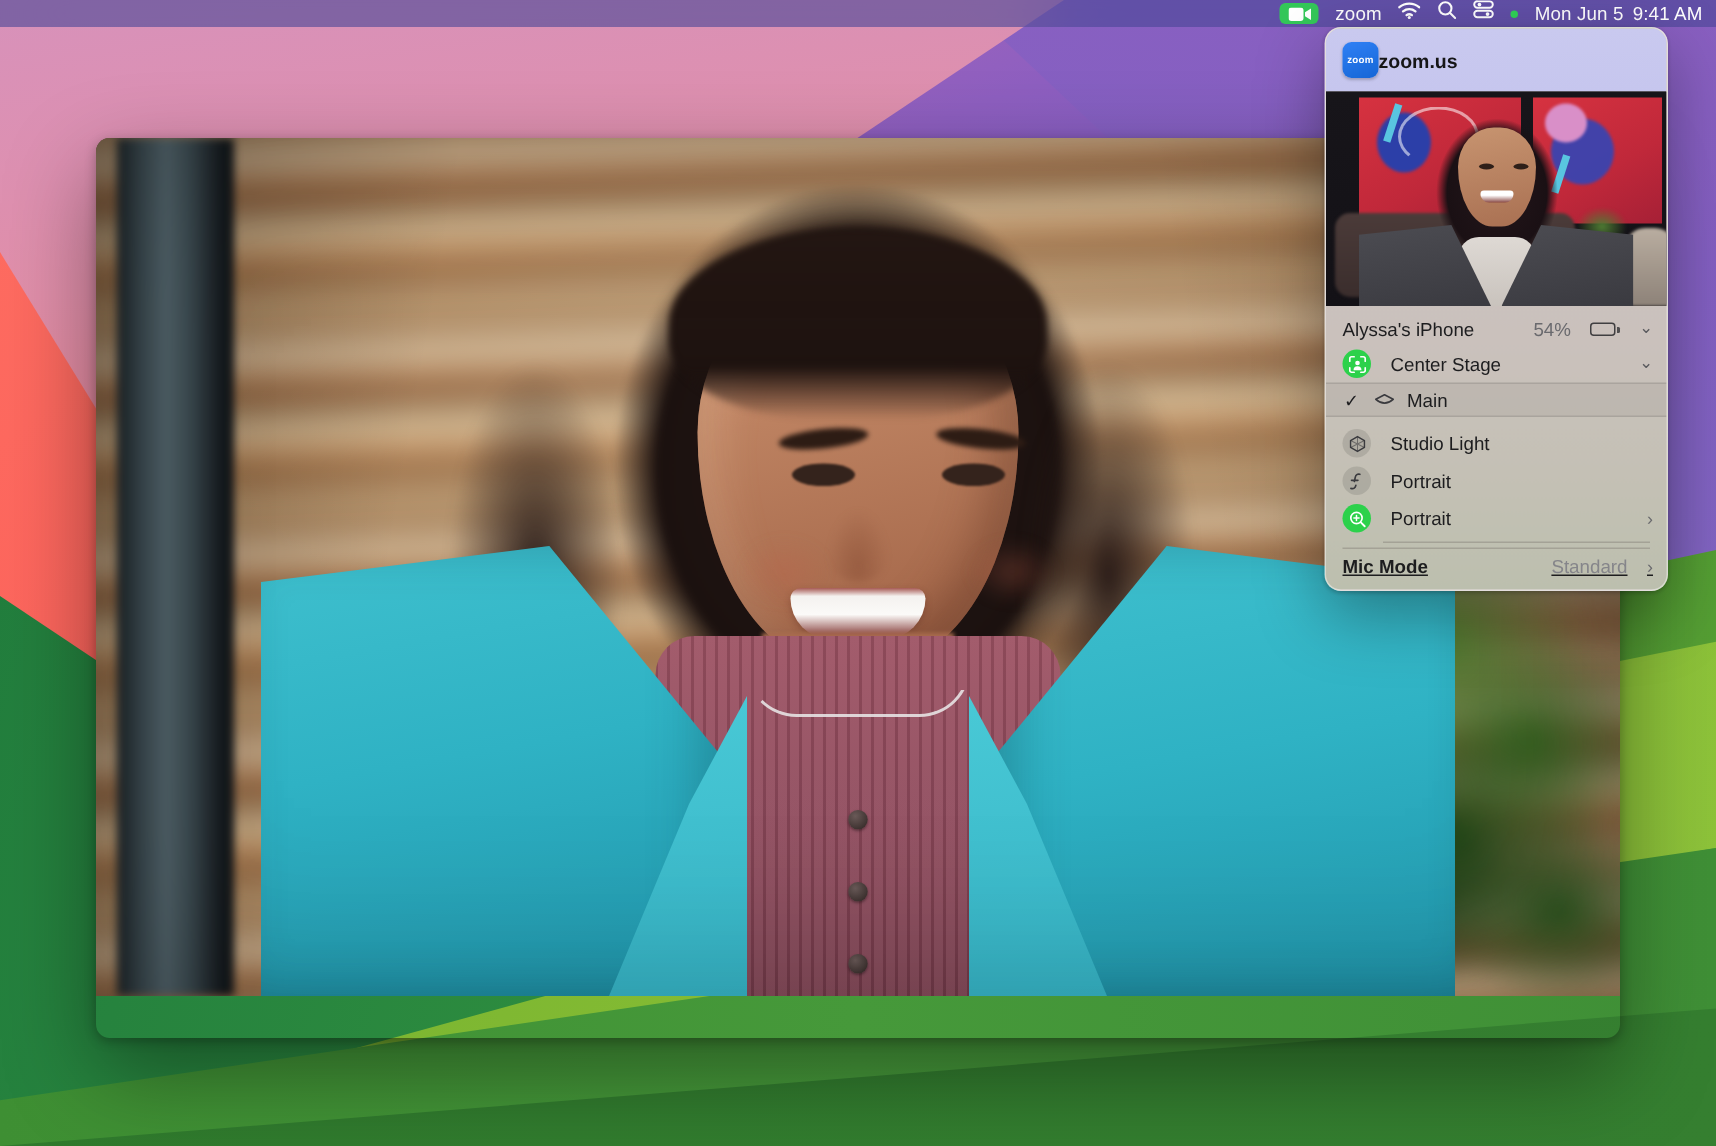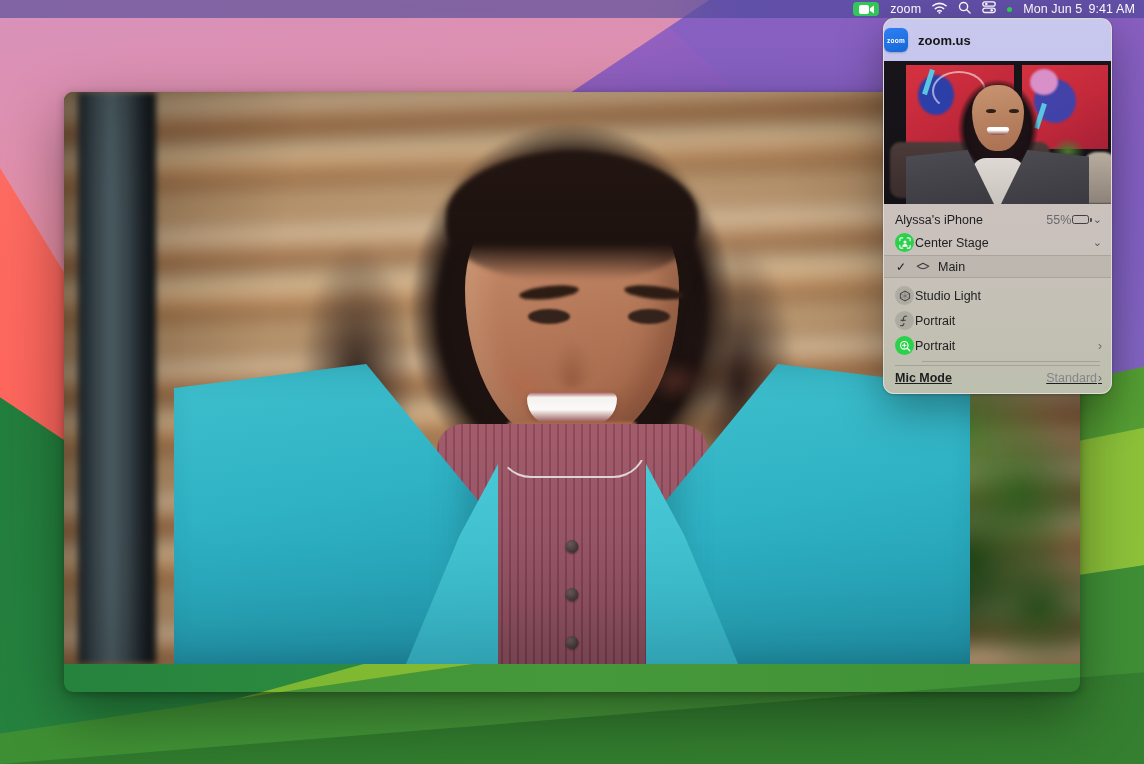--- a/index.html
+++ b/index.html
@@ -325,21 +325,21 @@
     border: .5px solid rgba(255,255,255,.42);
     z-index: 60;
     font-size: 12.5px;
     color: #1d1d1f;
   }
 
   .vm-header {
     height: 42px;
     background: linear-gradient(180deg, #c9c9ef 0%, #c6c6ee 100%);
     display: flex; align-items: center;
-    gap: 10px;
+    padding-left: 11px; gap: 0;
   }
   .zoom-app-icon {
     width: 24px; height: 24px; border-radius: 6px;
     background: linear-gradient(160deg, #2f80f5 0%, #1566d6 100%);
     display: flex; align-items: center; justify-content: center;
     box-shadow: 0 1px 2px rgba(0,0,0,.22);
   }
   .zoom-app-icon span {
     color: #fff; font-size: 6.5px; font-weight: bold; letter-spacing: .2px;
   }
@@ -446,21 +446,21 @@
     background: linear-gradient(170deg, #4c4c52, #3a3a40);
   }
   .pv-blazer-l { left: 22px; clip-path: polygon(0 12%, 70% 0, 100% 100%, 0 100%); }
   .pv-blazer-r { right: 22px; clip-path: polygon(30% 0, 100% 12%, 100% 100%, 0 100%); }
 
   .vm-rows { padding: 0; }
   .vm-row {
     display: flex; align-items: center;
     height: 25px;
     padding: 0 9px 0 11px;
-    gap: 1px;
+    gap: 13px;
   }
   .vm-row-label { flex: 1; font-size: 12.5px; color: #1d1d1f; }
   .vm-row-label.bold { font-weight: bold; }
   .vm-row-value { font-size: 12.5px; color: #6a6a6e; }
   .vm-row-value.dim { color: #85858a; }
 
   .vm-device-row { height: 26px; padding-top: 1px; }
 
   .battery {
     display: inline-flex; align-items: center; gap: 1px;
@@ -654,21 +654,21 @@
       <div class="pv-smile"></div>
       <div class="pv-turtleneck"></div>
       <div class="pv-blazer-l"></div>
       <div class="pv-blazer-r"></div>
     </div>
 
     <div class="vm-rows">
 
       <div class="vm-row vm-device-row vm-pad-top">
         <span class="vm-row-label">Alyssa's iPhone</span>
-        <span class="vm-row-value">55%</span>
+        <span class="vm-row-value">54%</span>
         <span class="battery">
           <span class="batt-body"><span class="batt-fill" style="width:100%"></span></span>
           <span class="batt-cap"></span>
         </span>
         <span class="chev-d">⌄</span>
       </div>
 
       <div class="vm-row">
         <span class="icon-circle ic-green">
           <svg width="12" height="12" viewBox="0 0 14 14" fill="none">

